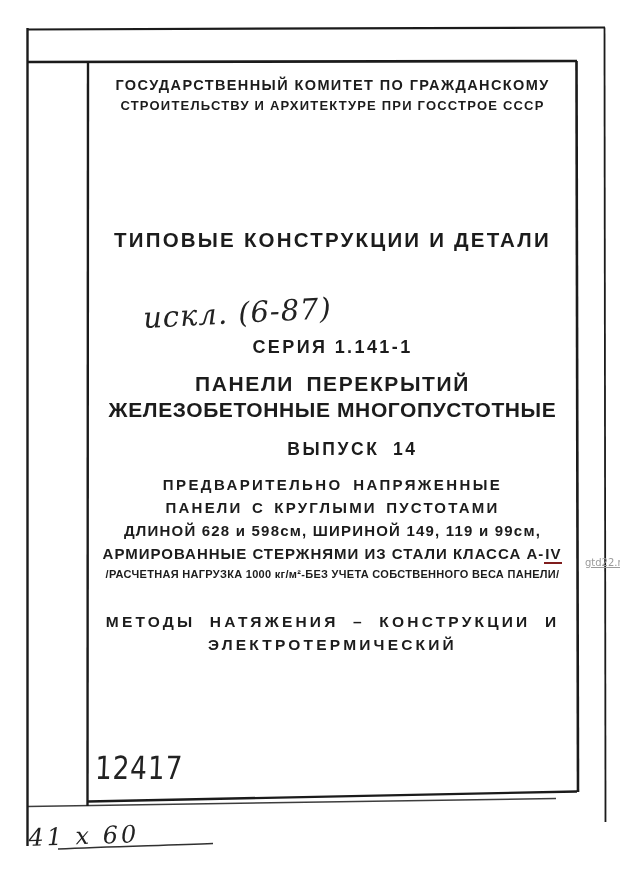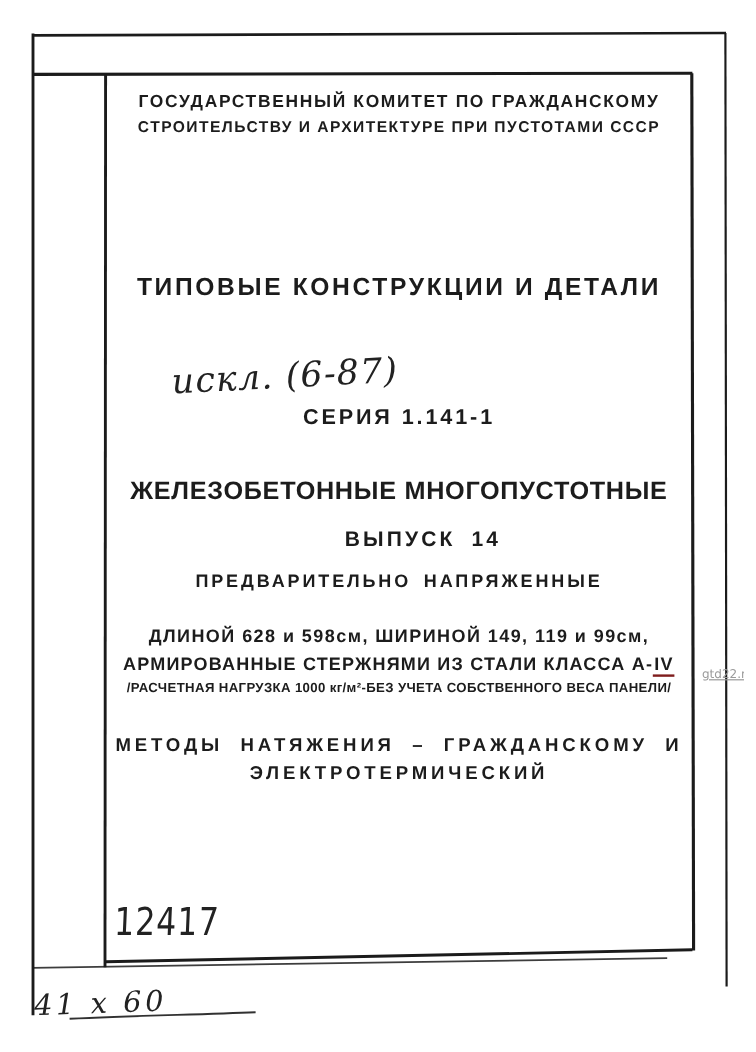--- a/index.html
+++ b/index.html
@@ -94,40 +94,42 @@
 
     <path d="M27,62 L577,61" stroke="#1b1b1b" stroke-width="2.6" fill="none"></path>
     <path d="M88,62 L87.5,806" stroke="#1b1b1b" stroke-width="2.4" fill="none"></path>
     <path d="M576.5,61 L578,792" stroke="#1b1b1b" stroke-width="2.6" fill="none"></path>
     <path d="M88,801.5 L577,791.5" stroke="#1b1b1b" stroke-width="2.4" fill="none"></path>
 
     <path d="M58,849 C110,846.5 165,845.5 213,843.5" stroke="#1b1b1b" stroke-width="1.6" opacity="0.9" fill="none"></path>
   </svg>
 
   <div class="t committee1">ГОСУДАРСТВЕННЫЙ КОМИТЕТ ПО ГРАЖДАНСКОМУ</div>
-  <div class="t committee2">СТРОИТЕЛЬСТВУ И АРХИТЕКТУРЕ ПРИ ПУСТОТАМИ СССР</div>
+  <div class="t committee2">СТРОИТЕЛЬСТВУ И АРХИТЕКТУРЕ ПРИ ГОССТРОЕ СССР</div>
 
   <div class="t title1">ТИПОВЫЕ КОНСТРУКЦИИ И ДЕТАЛИ</div>
 
   <div class="hand revision">искл. (6-87)</div>
 
   <div class="t series">СЕРИЯ 1.141-1</div>
 
+  <div class="t subject1">ПАНЕЛИ ПЕРЕКРЫТИЙ</div>
   <div class="t subject2">ЖЕЛЕЗОБЕТОННЫЕ МНОГОПУСТОТНЫЕ</div>
 
   <div class="t issue">ВЫПУСК 14</div>
 
   <div class="t spec1">ПРЕДВАРИТЕЛЬНО НАПРЯЖЕННЫЕ</div>
+  <div class="t spec2">ПАНЕЛИ С КРУГЛЫМИ ПУСТОТАМИ</div>
   <div class="t spec3">ДЛИНОЙ 628 и 598см, ШИРИНОЙ 149, 119 и 99см,</div>
   <div class="t spec4">
     <span>АРМИРОВАННЫЕ СТЕРЖНЯМИ ИЗ СТАЛИ КЛАССА А-</span><span class="u">IV</span>
   </div>
   <div class="t loadnote">/РАСЧЕТНАЯ НАГРУЗКА 1000 кг/м²-БЕЗ УЧЕТА СОБСТВЕННОГО ВЕСА ПАНЕЛИ/</div>
 
-  <div class="t methods1">МЕТОДЫ НАТЯЖЕНИЯ – ГРАЖДАНСКОМУ И</div>
+  <div class="t methods1">МЕТОДЫ НАТЯЖЕНИЯ – КОНСТРУКЦИИ И</div>
   <div class="t methods2">ЭЛЕКТРОТЕРМИЧЕСКИЙ</div>
 
   <div class="hand inventory">12417</div>
 
   <div class="hand format-note">41 х 60</div>
 
   <div class="watermark">gtd22.ru</div>
 
 </div>
 

